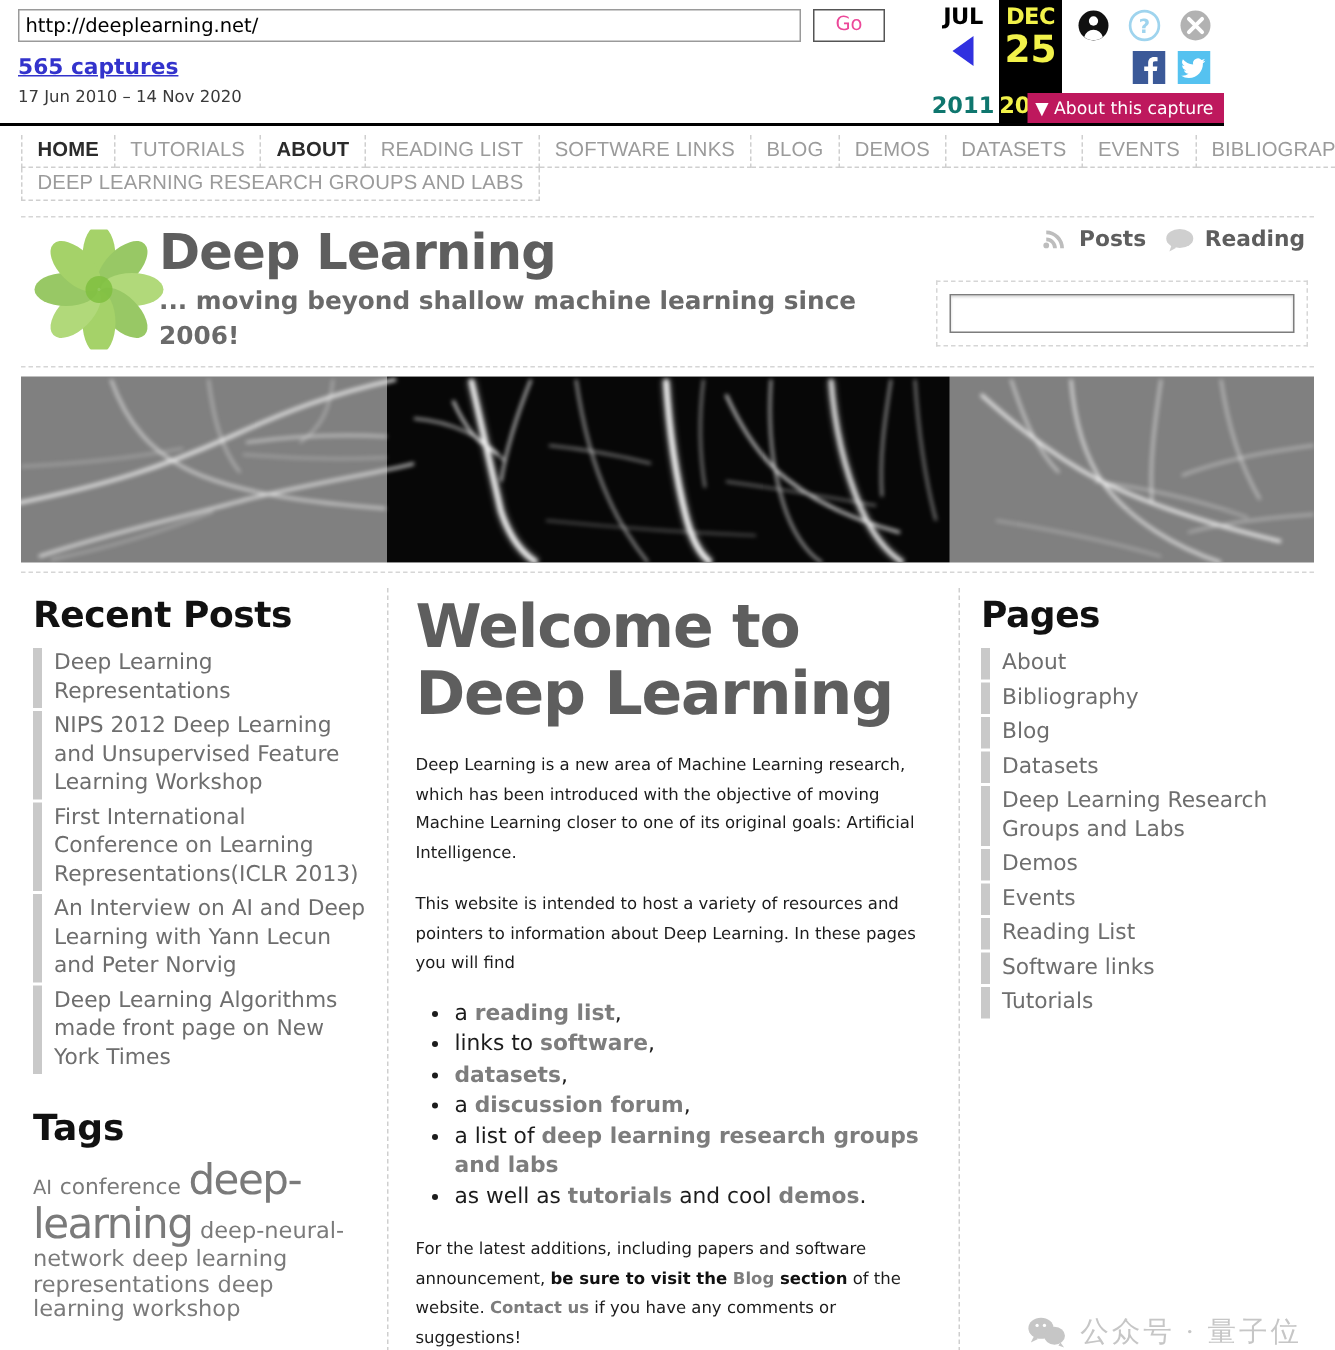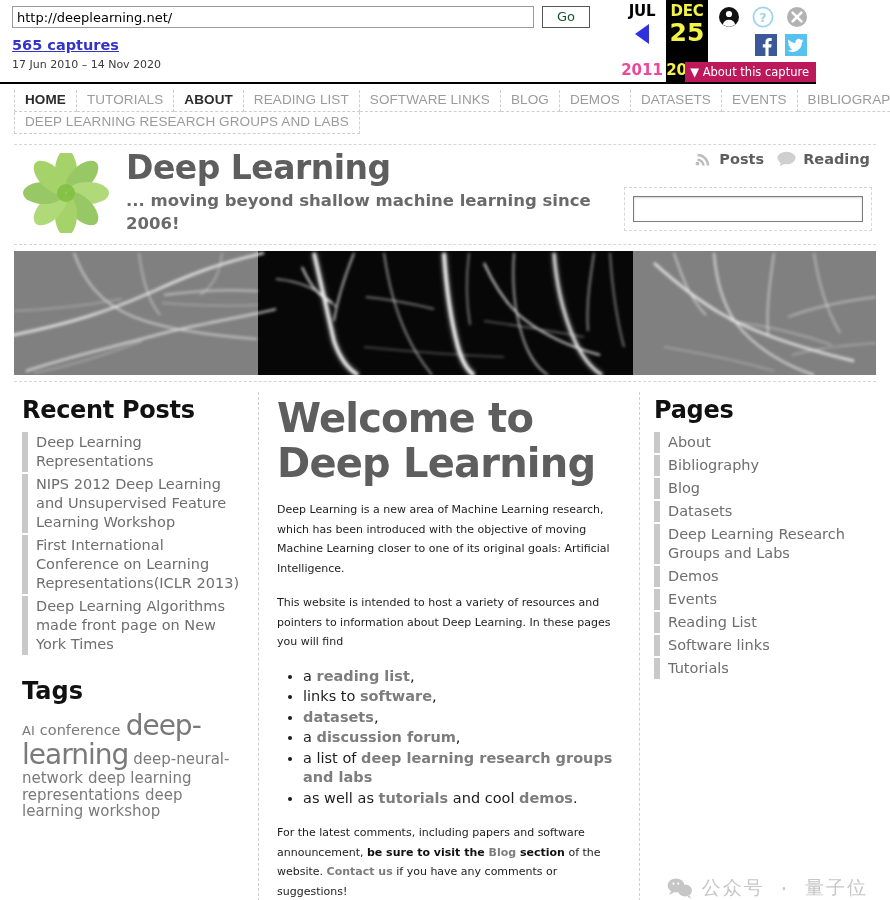--- a/index.html
+++ b/index.html
@@ -28,41 +28,41 @@
     background: #fff;
     font-family: "DejaVu Sans", sans-serif;
     font-size: 13px; color: #000;
     padding: 1px 4px; line-height: 20px;
     outline: none;
   }
   .wb-go {
     width: 48px; height: 22px;
     border: 1px solid #555; background: #fff;
     font-family: "DejaVu Sans", sans-serif;
-    font-size: 13px; color: #14532d; cursor: pointer;
+    font-size: 13px; color: #ec4899; cursor: pointer;
     line-height: 18px; padding: 0;
   }
   .wb-captures {
     margin-top: 9px;
     font-family: "DejaVu Sans", sans-serif;
     font-size: 14.5px; font-weight: bold;
     color: #3333cc; text-decoration: underline;
     cursor: pointer; display: inline-block;
   }
   .wb-range {
     margin-top: 4px;
     font-family: "DejaVu Sans", sans-serif;
     font-size: 11px; color: #3a3a3a;
   }
 
   
   .wb-dates { position: absolute; left: 618px; top: 0; height: 82px; display: flex; align-items: stretch; }
   .wb-dcol { width: 48px; position: relative; text-align: center; padding-top: 2px; }
   .wb-dcol .mon { font-family: "DejaVu Sans", sans-serif; font-size: 15px; font-weight: bold; color: #000; letter-spacing: -0.3px; }
-  .wb-dcol .yr  { position: absolute; bottom: 3px; left: 0; right: 0; font-family: "DejaVu Sans", sans-serif; font-size: 15px; font-weight: bold; color: #ec4899; }
+  .wb-dcol .yr  { position: absolute; bottom: 3px; left: 0; right: 0; font-family: "DejaVu Sans", sans-serif; font-size: 15px; font-weight: bold; color: #0f766e; }
   .wb-dcol.cur { background: #000; width: 42px; }
   .wb-dcol.cur .mon, .wb-dcol.cur .yr { color: #f2f24a; }
   .wb-dcol.cur .day { position: absolute; top: 20px; left: 0; right: 0; font-family: "DejaVu Sans", sans-serif; font-size: 25px; font-weight: bold; color: #f2f24a; line-height: 25px; }
   .arrow { position: absolute; top: 24px; left: 50%; transform: translateX(-50%); width: 0; height: 0; }
   .arrow.left  { border-top: 10px solid transparent; border-bottom: 10px solid transparent; border-right: 14px solid #3131e0; }
   .arrow.right { border-top: 10px solid transparent; border-bottom: 10px solid transparent; border-left: 14px solid #3131e0; }
 
   
   .wb-icons { position: absolute; right: 8px; top: 6px; width: 110px; }
   .wb-iconrow1 { display: flex; justify-content: flex-end; gap: 12px; align-items: center; }
@@ -96,32 +96,32 @@
 
   
   .header {
     position: relative;
     width: 862px; margin: 10px auto 0 auto;
     height: 92px;
     border-top: 1px dashed #d6d6d6;
     padding-top: 8px;
   }
   .logo-wrap { position: absolute; left: 8px; top: 8px; width: 88px; height: 80px; }
-  .title-wrap { position: absolute; left: 112px; top: 4px; }
+  .title-wrap { position: absolute; left: 92px; top: 4px; }
   .site-title {
     font-family: "DejaVu Sans", sans-serif;
     font-size: 33px; font-weight: bold; color: #5e5e5e;
     line-height: 38px; letter-spacing: -0.5px; margin: 0;
   }
   .site-tag {
     font-family: "DejaVu Sans", sans-serif;
     font-size: 16.5px; font-weight: bold; color: #6a6a6a;
     line-height: 23px; margin: 2px 0 0 0; max-width: 480px;
   }
-  .feeds { position: absolute; right: 6px; top: 6px; display: flex; align-items: flex-start; gap: 7px; }
+  .feeds { position: absolute; right: 6px; top: 6px; display: flex; align-items: center; gap: 7px; }
   .feed-label { font-family: "DejaVu Sans", sans-serif; font-size: 14.5px; font-weight: bold; color: #5e5e5e; cursor: pointer; }
   .searchbox-wrap {
     position: absolute; right: 4px; top: 42px;
     width: 248px; padding: 8px;
     border: 1px dashed #d6d6d6;
   }
   .searchbox {
     width: 100%; height: 26px;
     border: 1px solid #7d7d7d;
     background: #fff; outline: none;
@@ -182,21 +182,21 @@
   .ilink { color: #7d7d7d; font-weight: bold; text-decoration: none; cursor: pointer; }
   .bold-d { font-weight: bold; color: #111; }
 
   
   .watermark {
     position: absolute; right: 8px; bottom: 10px;
     display: flex; align-items: center; gap: 9px;
     opacity: 1; pointer-events: none;
   }
   .wm-text {
-    font-family: Liberation Mono, monospace;
+    font-family: Liberation Serif, serif;
     font-size: 19px; color: #c6c6c6; letter-spacing: 2px;
   }
 </style>
 </head>
 <body>
 
 <div class="wb-bar">
 
   <div class="wb-left">
     <div class="wb-urlrow">
@@ -388,20 +388,24 @@
         <li>
           <span class="bar"></span>
           <a>NIPS 2012 Deep Learning and Unsupervised Feature Learning Workshop</a>
         </li>
         <li>
           <span class="bar"></span>
           <a>First International Conference on Learning Representations(ICLR 2013)</a>
         </li>
         <li>
           <span class="bar"></span>
+          <a>An Interview on AI and Deep Learning with Yann Lecun and Peter Norvig</a>
+        </li>
+        <li>
+          <span class="bar"></span>
           <a>Deep Learning Algorithms made front page on New York Times</a>
         </li>
       </ul>
 
     <h2 class="tags-h">Tags</h2>
     <div class="tagcloud" id="tag-cloud"><a class="t-xs">AI</a> <a class="t-sm">conference</a> <a class="t-xl">deep-learning</a> <a class="t-md">deep-neural-network</a> <a class="t-md">deep learning representations</a> <a class="t-md">deep learning workshop</a>    </div>
   </div>
 
   <div class="col-main">
     <h1 class="main-h">Welcome to Deep Learning</h1>
@@ -409,21 +413,21 @@
     <p class="main-p">This website is intended to host a variety of resources and pointers to information about Deep Learning. In these pages you will find</p>
     <ul class="main-ul" id="main-list">
         <li><span>a </span><a class="ilink">reading list</a><span>,</span></li>
         <li><span>links to </span><a class="ilink">software</a><span>,</span></li>
         <li><a class="ilink">datasets</a><span>,</span></li>
         <li><span>a </span><a class="ilink">discussion forum</a><span>,</span></li>
         <li><span>a list of </span><a class="ilink">deep learning research groups and labs</a></li>
         <li><span>as well as </span><a class="ilink">tutorials</a><span> and cool </span><a class="ilink">demos</a><span>.</span></li>
       </ul>
     <p class="main-p">
-      <span>For the latest comments, including papers and software announcement, </span><span class="bold-d">be sure to visit the </span><a class="ilink">Blog</a><span class="bold-d"> section</span><span> of the website. </span><a class="ilink">Contact us</a><span> if you have any comments or suggestions!</span>
+      <span>For the latest additions, including papers and software announcement, </span><span class="bold-d">be sure to visit the </span><a class="ilink">Blog</a><span class="bold-d"> section</span><span> of the website. </span><a class="ilink">Contact us</a><span> if you have any comments or suggestions!</span>
     </p>
   </div>
 
   <div class="col-right">
     <h2 class="wtitle">Pages</h2>
     <ul class="linklist" id="pages-list">
         <li>
           <span class="bar"></span>
           <a>About</a>
         </li>

